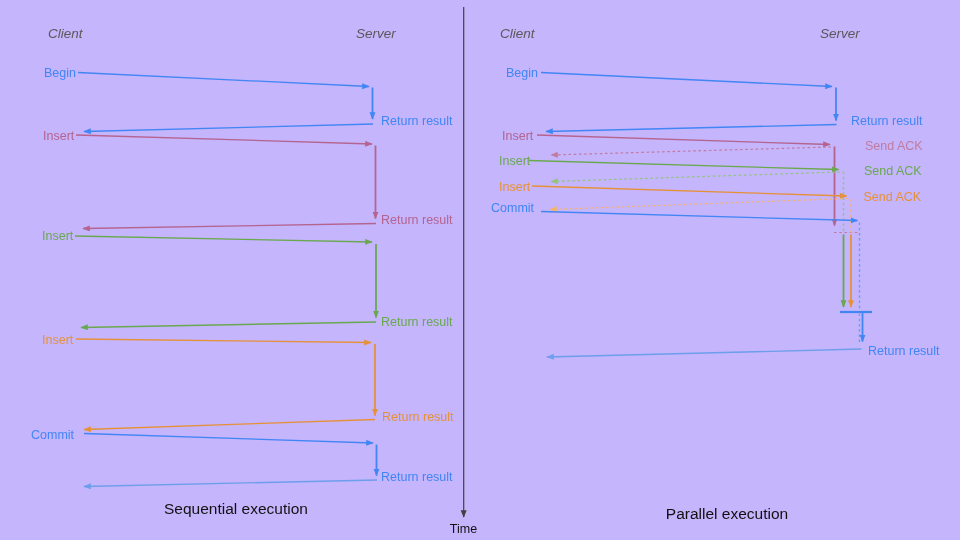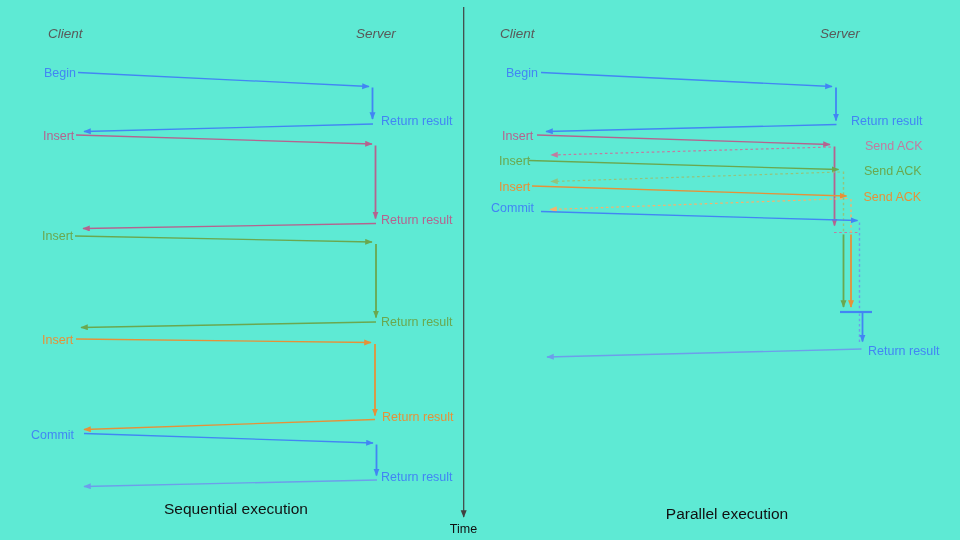--- a/index.html
+++ b/index.html
@@ -1,19 +1,19 @@
 <!DOCTYPE html>
 <html><head>
 <meta charset="utf-8">
 <style>
   html,body{margin:0;padding:0;background:#ffffff;}
   .stage{
     position:relative;
     width:960px;height:540px;
-    background:#5eead4;
+    background:#c4b5fd;
     overflow:hidden;
     font-family:"Liberation Sans",sans-serif;
   }
   svg text{
     font-family:"Liberation Sans",sans-serif;
   }
 </style>
 </head>
 <body>
 

